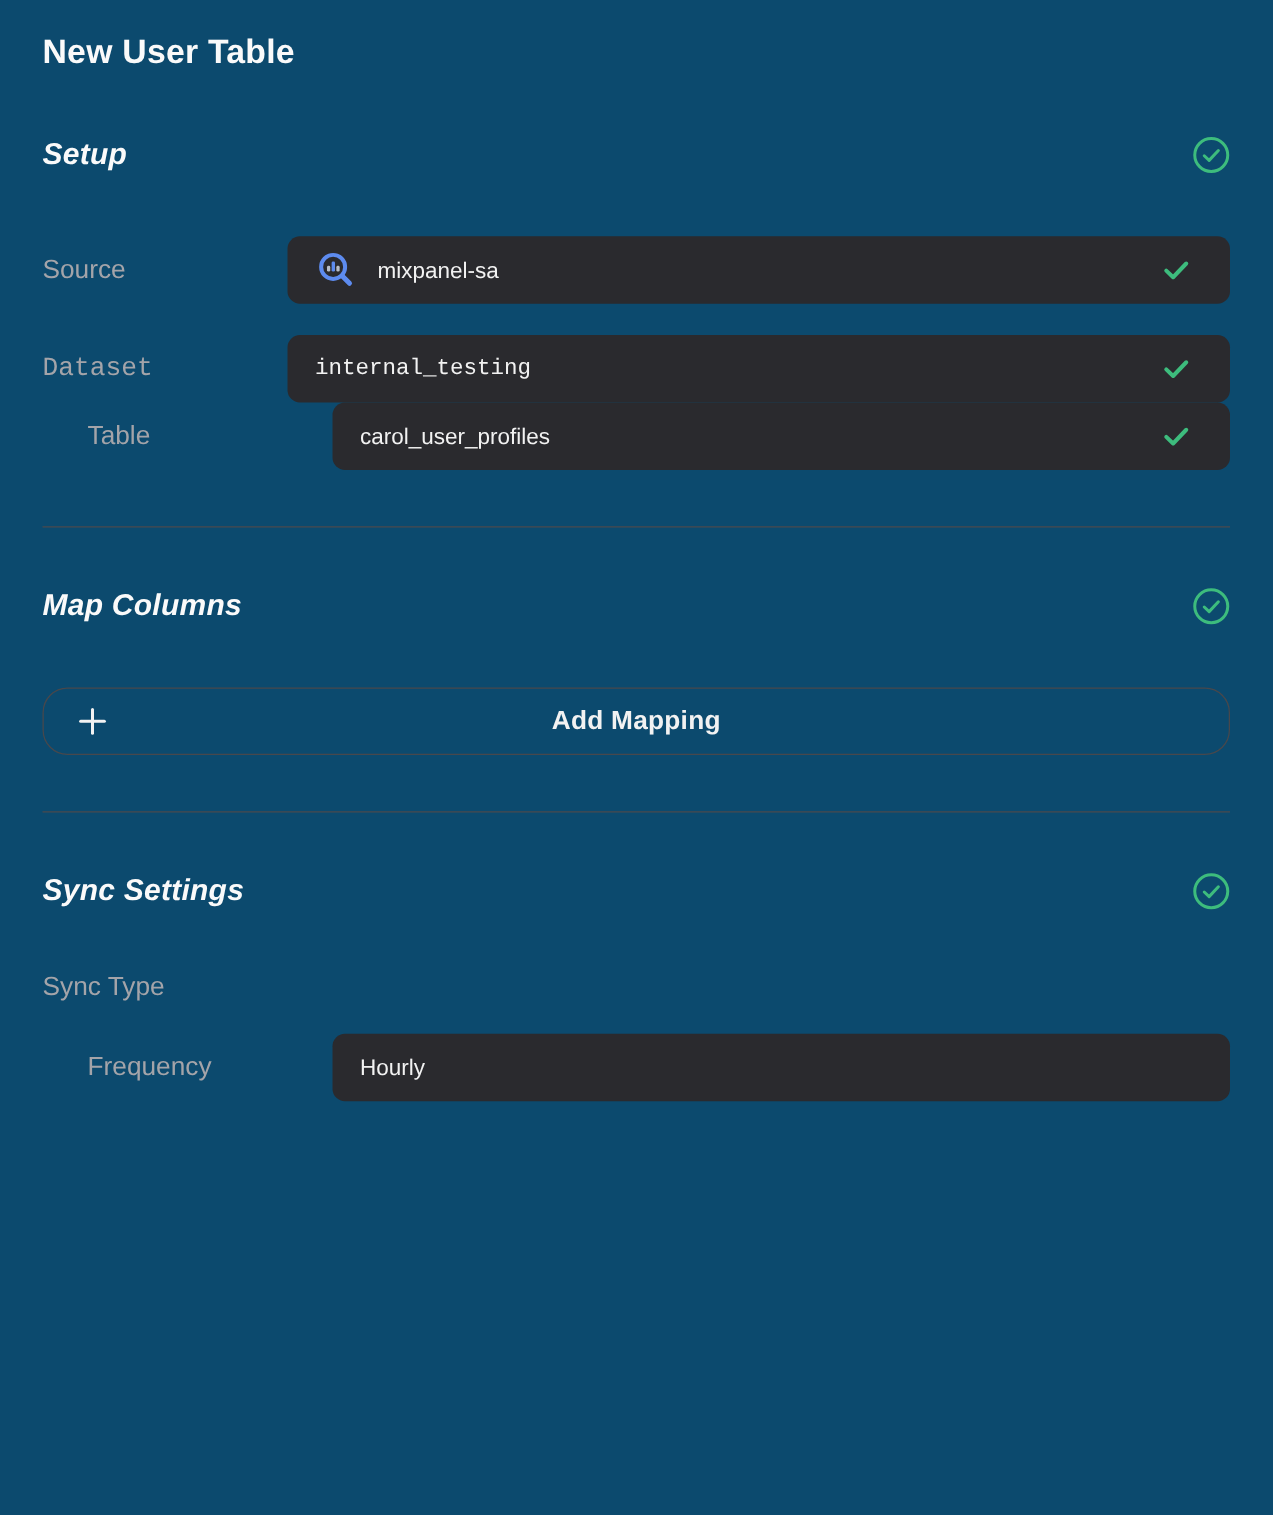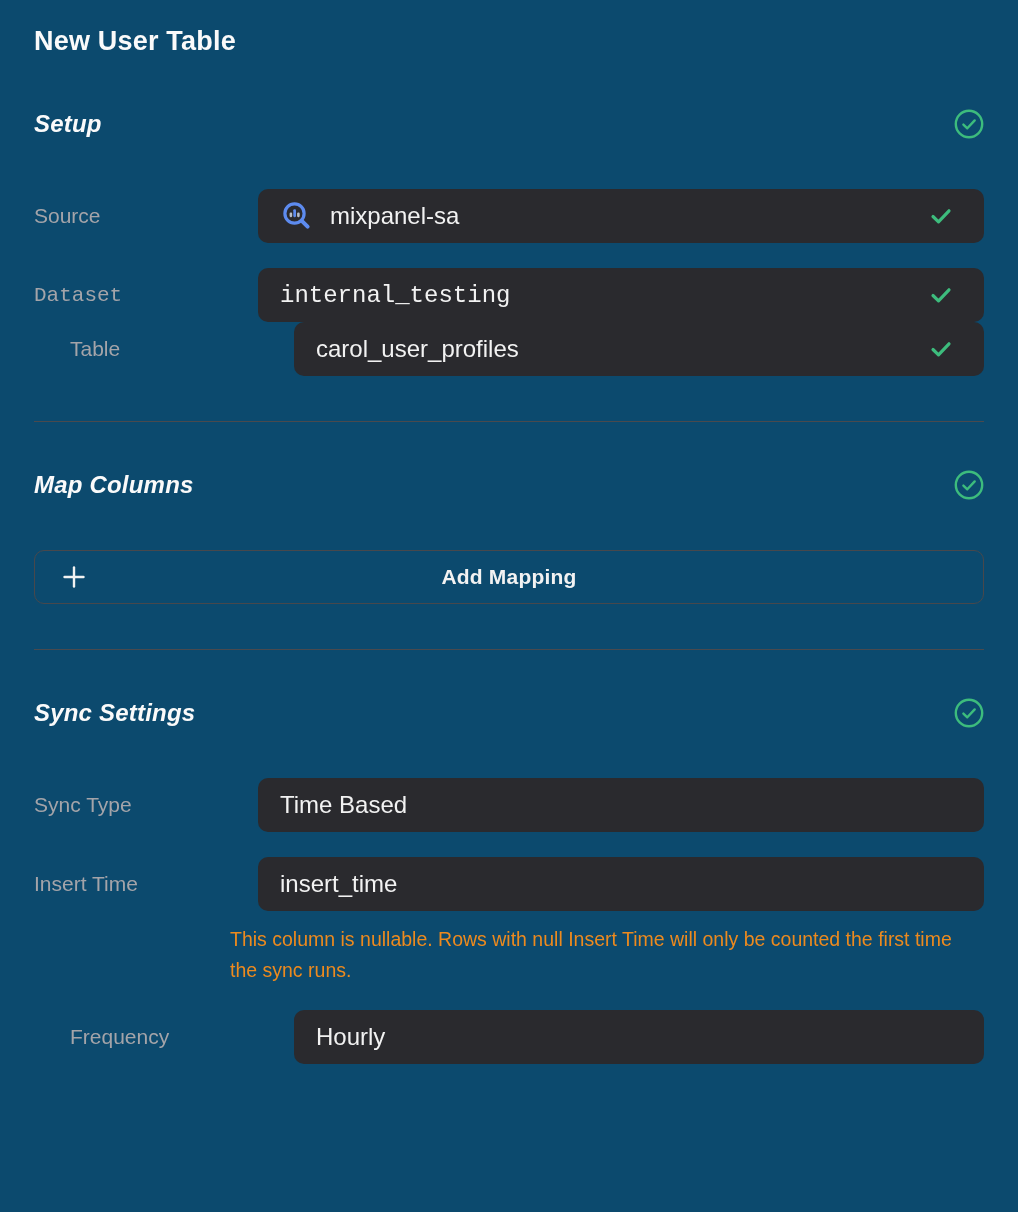--- a/index.html
+++ b/index.html
@@ -36,42 +36,41 @@
     letter-spacing: 0.2px;
     font-style: italic;
   }
   .check-circle { display: inline-flex; width: 30px; height: 30px; }
 
   .row {
     display: grid;
     grid-template-columns: 196px 1fr;
     align-items: center;
     margin-bottom: 25px;
-    gap: 28px;
   }
   .row:last-child { margin-bottom: 0; margin-left: 36px; }
 
   .field-label {
     font-size: 21px;
     color: #a4a4a9;
     font-weight: 400;
   }
 
   .field {
     position: relative;
     height: 54px;
     background: #2a2a2e;
     border-radius: 10px;
     display: flex;
     align-items: center;
     padding: 0 56px 0 22px;
     cursor: pointer;
   }
   .field .val {
-    font-size: 24px;
+    font-size: 18px;
     color: #f2f2f2;
     white-space: nowrap;
   }
   .field .src-icon {
     display: inline-flex;
     width: 34px;
     height: 34px;
     margin-right: 16px;
     flex: 0 0 auto;
   }
@@ -85,21 +84,21 @@
     height: 26px;
   }
 
   .add-btn {
     position: relative;
     height: 54px;
     width: 100%;
     margin-bottom: 0;
     background: transparent;
     border: 1px solid #48484c;
-    border-radius: 10px;
+    border-radius: 20px;
     display: flex;
     align-items: center;
     justify-content: center;
     cursor: pointer;
     color: #f2f2f2;
   }
   .add-btn .btn-label {
     font-size: 21px;
     font-weight: 600;
     letter-spacing: 0.2px;
@@ -234,36 +233,23 @@
       <span class="check-circle">
         <svg viewBox="0 0 30 30" width="30" height="30">
           <circle cx="15" cy="15" r="13.2" fill="none" stroke="#3dbc7d" stroke-width="2.4"></circle>
           <path d="M9.4 15.6 L13.3 19.3 L20.7 11.4" fill="none" stroke="#3dbc7d" stroke-width="2.4" stroke-linecap="round" stroke-linejoin="round"></path>
         </svg>
       </span>
     </div>
 
     <div class="row">
       <span class="field-label">Sync Type</span>
-      <div class="field">
-        <span class="val">Time Based</span>
-      </div>
-    </div>
-
-    <div class="row insert-row">
-      <span class="field-label">Insert Time</span>
-      <div class="field">
-        <span class="val">insert_time</span>
-      </div>
-    </div>
-
-    <div class="warning-row">
-      <span></span>
-      <span class="warning-text">This column is nullable. Rows with null Insert Time will only be counted the first time the sync runs.</span>
-    </div>
+    </div>
+
+
 
     <div class="row">
       <span class="field-label">Frequency</span>
       <div class="field">
         <span class="val">Hourly</span>
       </div>
     </div>
   </section>
 
 </div>

